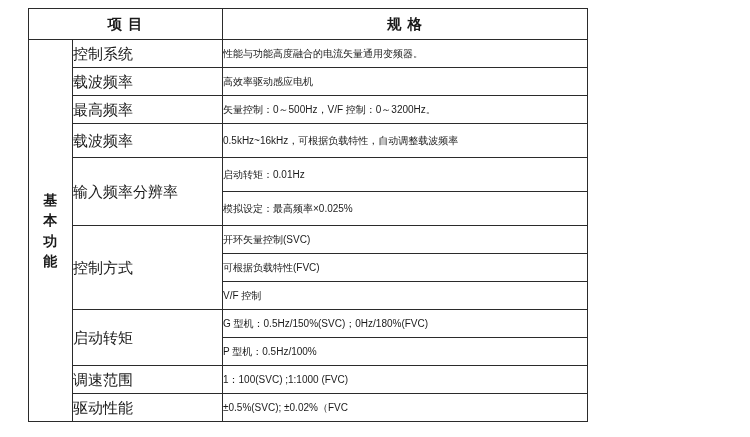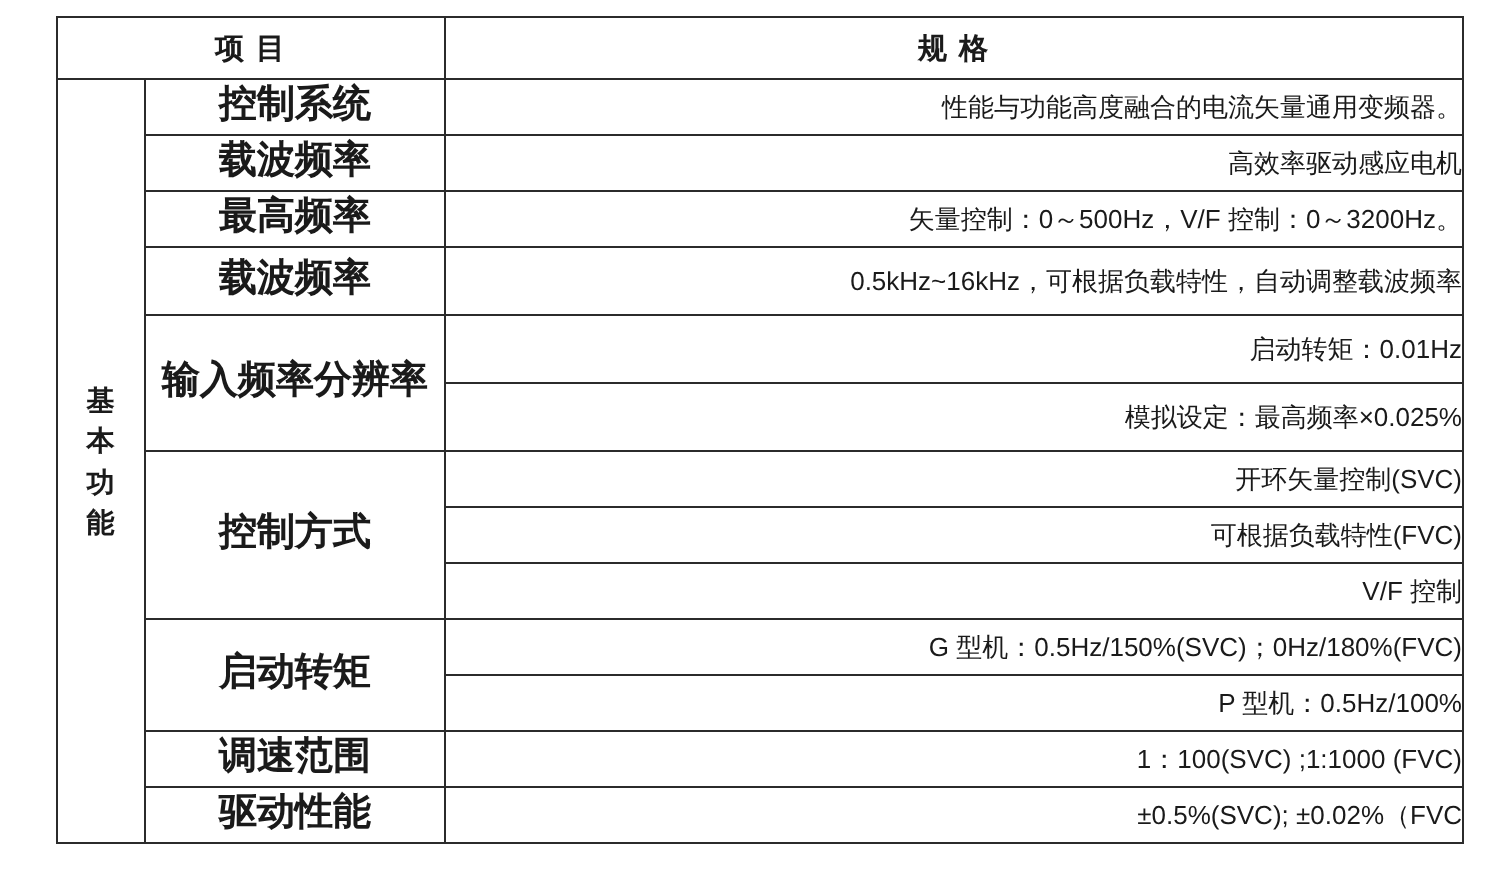--- a/index.html
+++ b/index.html
@@ -15,21 +15,21 @@
     overflow: hidden;
   }
   .sheet {
     position: relative;
     width: 750px;
     height: 437px;
     box-sizing: border-box;
     padding: 8px 28px 8px 28px;
   }
   table.spec {
-    width: 704px;
+    width: 560px;
     border-collapse: collapse;
     table-layout: fixed;
     font-size: 13.5px;
   }
   table.spec td, table.spec th {
     border: 1px solid #2b2b2b;
     padding: 0;
     vertical-align: middle;
   }
   .hdr-cell {
@@ -41,31 +41,30 @@
   }
   .cat-cell {
     text-align: center;
     font-weight: bold;
     font-size: 14px;
     width: 44px;
     line-height: 1.45;
     letter-spacing: 0.5px;
   }
   .item-cell {
-    text-align: center;
-    font-weight: bold;
-    font-size: 19px;
+    font-weight: normal;
+    font-size: 15px;
     width: 150px;
     padding: 4px 2px;
     line-height: 1.4;
   }
   .val-cell {
-    text-align: right;
+    text-align: left;
     padding: 4px 10px;
-    font-size: 13px;
+    font-size: 10px;
     line-height: 1.5;
   }
   .row-h {
     height: 28px;
   }
   .row-h2 {
     height: 34px;
   }
   .vert-label {
     display: block;

